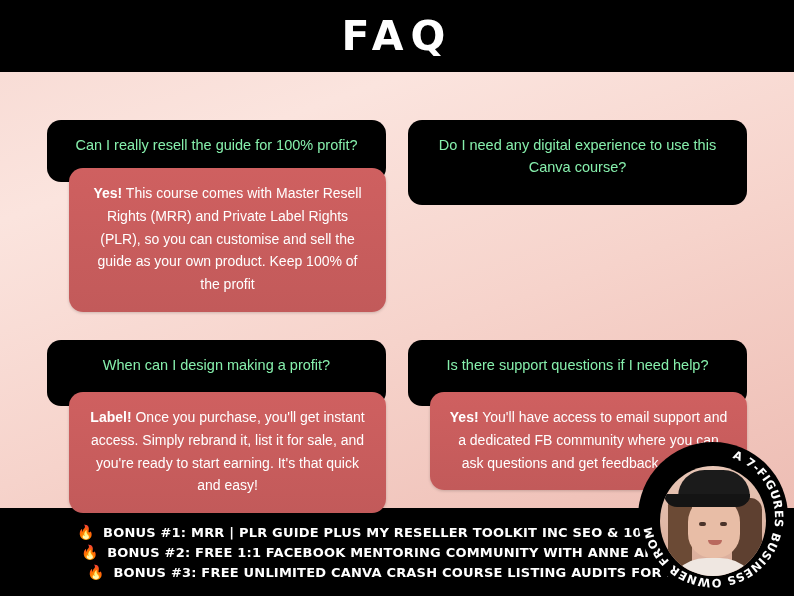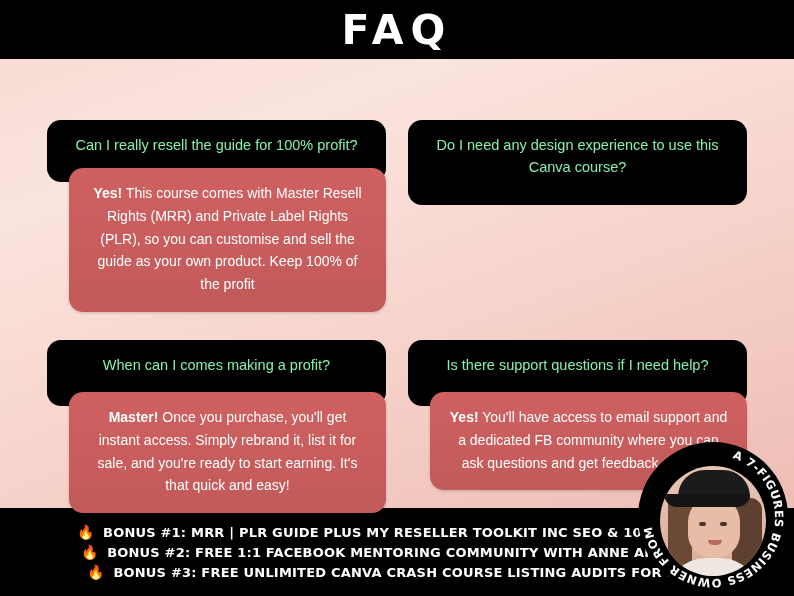--- a/index.html
+++ b/index.html
@@ -18,21 +18,21 @@
     width: 794px;
     height: 596px;
     background: linear-gradient(160deg, #f7d9d2 0%, #fbe4de 25%, #f6d3cb 55%, #f0c3ba 80%, #eab8ae 100%);
     overflow: hidden;
   }
   
   .header {
     position: absolute;
     top: 0; left: 0;
     width: 794px;
-    height: 59px;
+    height: 72px;
     background: #000;
     display: flex;
     align-items: center;
     justify-content: center;
   }
   .header-title {
     color: #fff;
     font-family: "DejaVu Sans", sans-serif;
     font-weight: bold;
     font-size: 41px;
@@ -232,29 +232,29 @@
 
     <div class="faq-item">
       <div class="question">Can I really resell the guide for 100% profit?</div>
       <div class="answer">
         <b>Yes!</b>
         <span>This course comes with Master Resell Rights (MRR) and Private Label Rights (PLR), so you can customise and sell the guide as your own product. Keep 100% of the profit</span>
       </div>
     </div>
 
     <div class="faq-item">
-      <div class="question">Do I need any design experience to use this Canva course?</div>
+      <div class="question">Do I need any digital experience to use this Canva course?</div>
     </div>
 
     <div class="spacer-row"></div>
 
     <div class="faq-item row2">
-      <div class="question">When can I comes making a profit?</div>
+      <div class="question">When can I design making a profit?</div>
       <div class="answer">
-        <b>Master!</b>
+        <b>Label!</b>
         <span>Once you purchase, you'll get instant access. Simply rebrand it, list it for sale, and you're ready to start earning. It's that quick and easy!</span>
       </div>
     </div>
 
     <div class="faq-item row2">
       <div class="question">Is there support questions if I need help?</div>
       <div class="answer">
         <b>Yes!</b>
         <span>You'll have access to email support and a dedicated FB community where you can ask questions and get feedback anytime.</span>
       </div>

